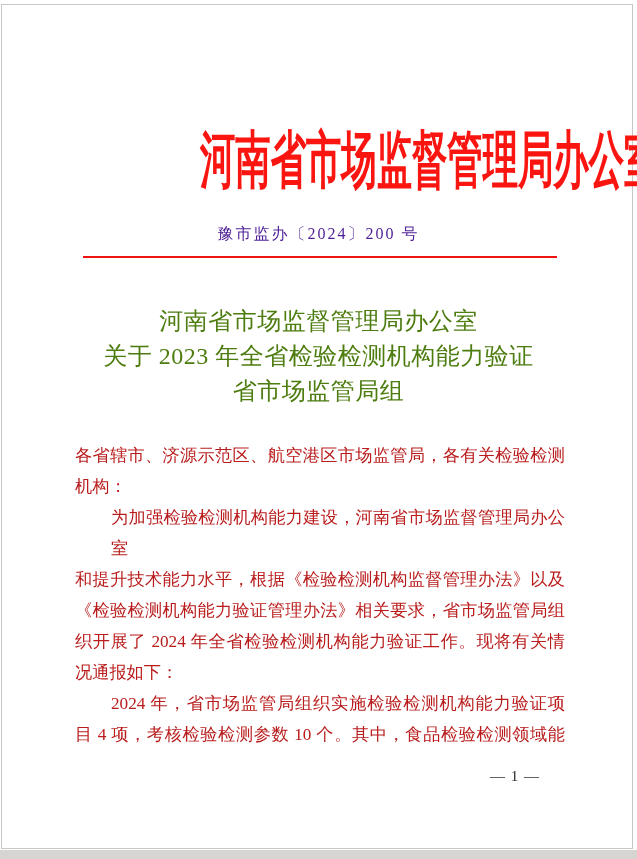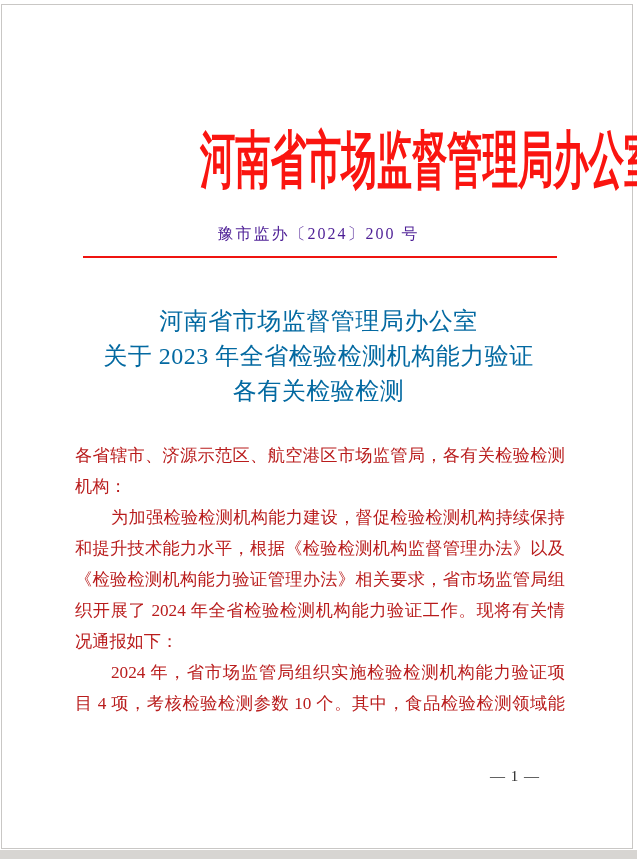--- a/index.html
+++ b/index.html
@@ -67,21 +67,21 @@
   }
   
   .doc-title {
     position: absolute;
     top: 304px; left: 0;
     width: 637px;
     text-align: center;
     font-size: 24px;
     line-height: 35px;
     letter-spacing: 0.5px;
-    color: #0369a1;
+    color: #4d7c0f;
   }
   
   .body-text {
     position: absolute;
     top: 440px; left: 75px;
     width: 490px;
     font-size: 17.2px;
     line-height: 31px;
     color: #b91c1c;
   }
@@ -118,27 +118,27 @@
     <span class="masthead-inner">河南省市场监督管理局办公室文件</span>
   </div>
 
   <div class="doc-number">豫市监办〔2024〕200 号</div>
 
   <div class="red-rule"></div>
 
   <div class="doc-title">
     <div class="doc-title-line">河南省市场监督管理局办公室</div>
     <div class="doc-title-line">关于 2023 年全省检验检测机构能力验证</div>
-    <div class="doc-title-line">各有关检验检测</div>
+    <div class="doc-title-line">省市场监管局组</div>
   </div>
 
   <div class="body-text">
     <div class="bline j">各省辖市、济源示范区、航空港区市场监管局，各有关检验检测</div>
     <div class="bline l">机构：</div>
-    <div class="bline ji">为加强检验检测机构能力建设，督促检验检测机构持续保持</div>
+    <div class="bline ji">为加强检验检测机构能力建设，河南省市场监督管理局办公室</div>
     <div class="bline j">和提升技术能力水平，根据《检验检测机构监督管理办法》以及</div>
     <div class="bline j">《检验检测机构能力验证管理办法》相关要求，省市场监管局组</div>
     <div class="bline j">织开展了 2024 年全省检验检测机构能力验证工作。现将有关情</div>
     <div class="bline l">况通报如下：</div>
     <div class="bline ji">2024 年，省市场监管局组织实施检验检测机构能力验证项</div>
     <div class="bline j">目 4 项，考核检验检测参数 10 个。其中，食品检验检测领域能</div>
   </div>
 
   <div class="page-number">— 1 —</div>
 

